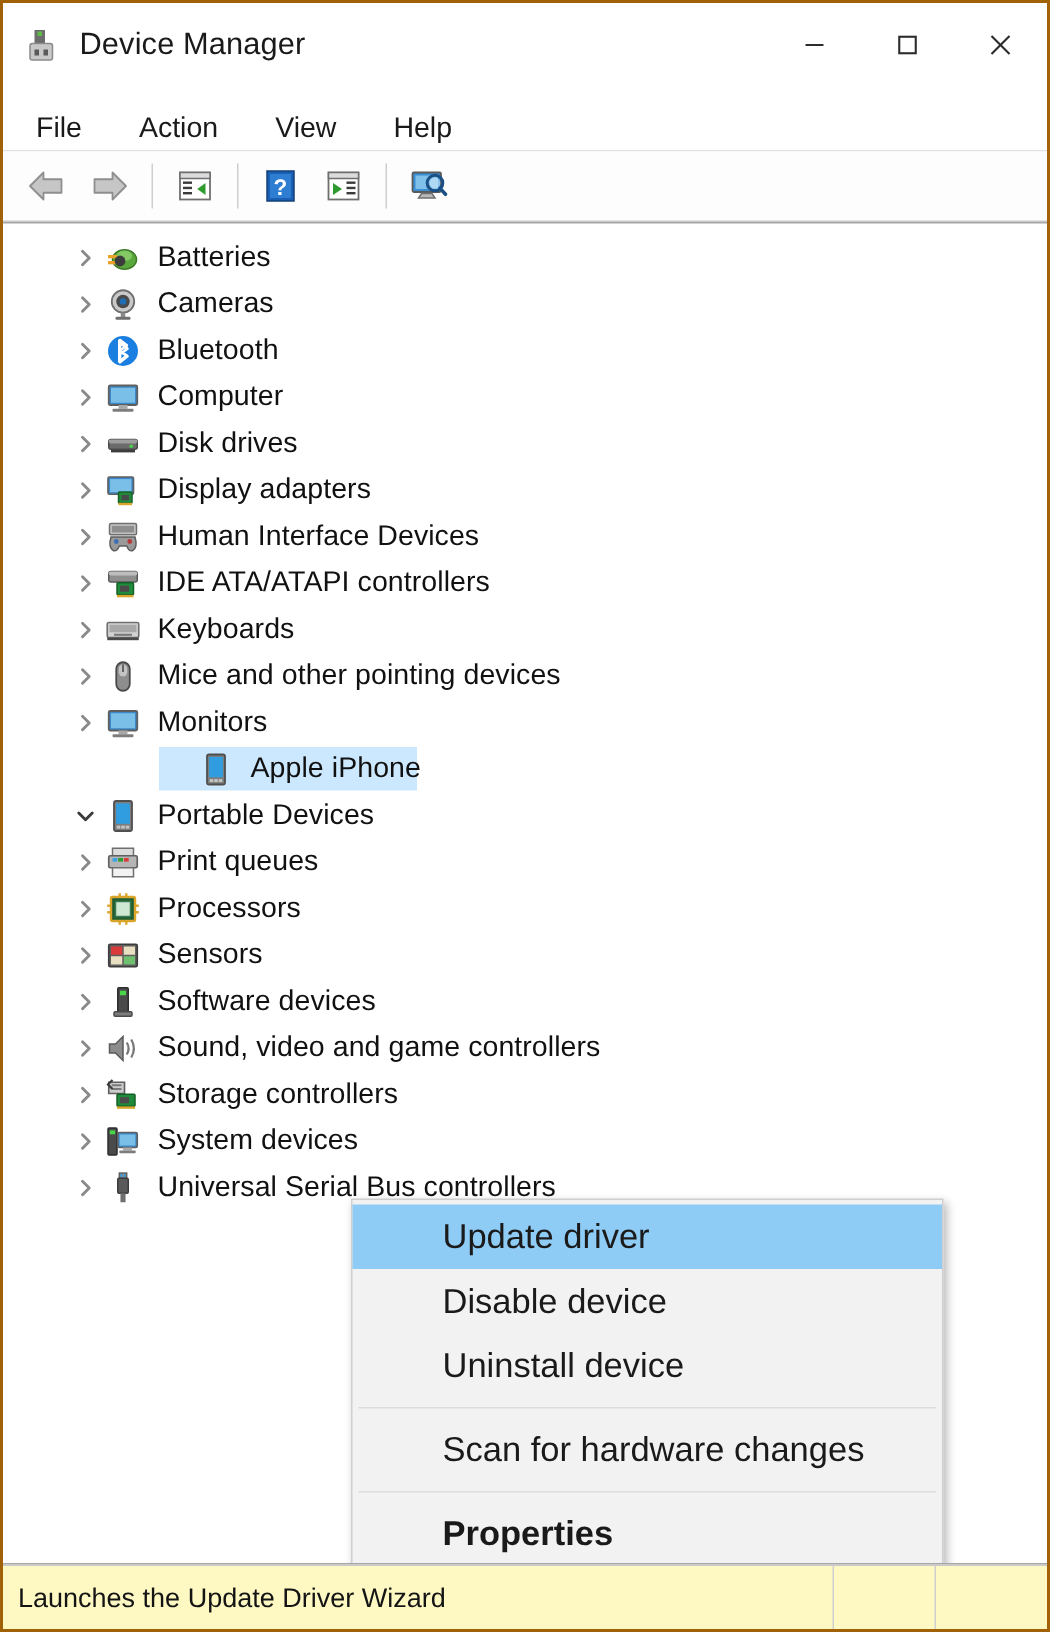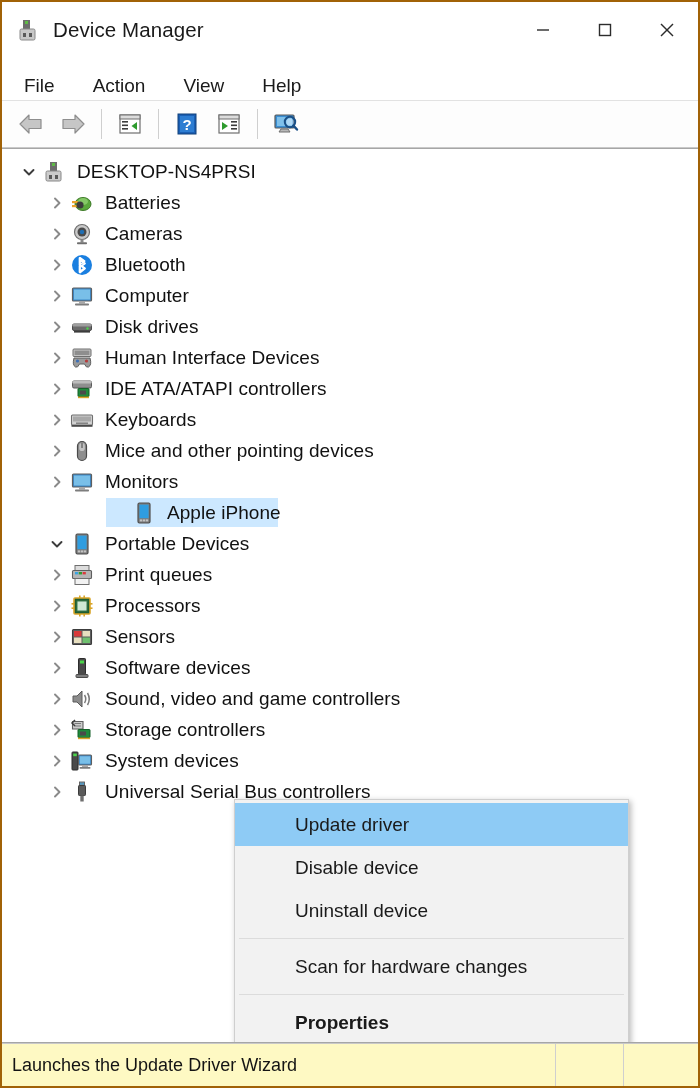--- a/index.html
+++ b/index.html
@@ -168,21 +168,21 @@
     box-shadow: 2px 2px 6px rgba(0,0,0,0.28);
     padding: 3px 0 4px 0;
     z-index: 50;
     box-sizing: border-box;
   }
   .ctx-item {
     height: 43px;
     display: flex;
     align-items: center;
     padding-left: 60px;
-    font-size: 19px;
+    font-size: 23px;
     color: #1a1a1a;
     white-space: nowrap;
   }
   .ctx-item.highlight { background: #8ecbf5; }
   .ctx-item.bold { font-weight: bold; text-align: right; }
   .ctx-sep {
     height: 1px;
     background: #dcdcdc;
     margin: 6px 4px 6px 4px;
   }
@@ -303,35 +303,20 @@
         <path d="M9 18 L16 18 L18 21 L7 21 Z" fill="#b8b8b8" stroke="#6f6f6f" stroke-width="1"></path>
         <circle cx="18" cy="11" r="5.2" fill="none" stroke="#1a4f86" stroke-width="2"></circle>
         <circle cx="18" cy="11" r="3.6" fill="#cfe8fb" opacity="0.6"></circle>
         <line x1="21.4" y1="14.6" x2="25" y2="18.5" stroke="#1a4f86" stroke-width="2.4" stroke-linecap="round"></line>
       </svg>
     </div>
   </div>
 
   <div class="treewrap">
     <div class="tree" id="tree-root">
-        <div class="row lvl0">
-          <span class="chev">
-            <svg width="14" height="14" viewBox="0 0 14 14">
-              <path d="M2.5 5 L7 9.5 L11.5 5" fill="none" stroke="#3c3c3c" stroke-width="1.9" stroke-linecap="round" stroke-linejoin="round"></path>
-            </svg>
-          </span>
-          <span class="ico"><svg width="24" height="24" viewBox="0 0 24 24">
-              <rect x="8" y="2" width="7" height="9" fill="#6d6d6d"></rect>
-              <rect x="10" y="3" width="3" height="3" fill="#5fbb46"></rect>
-              <rect x="4" y="11" width="15" height="10" rx="1.5" fill="#cccccc" stroke="#888" stroke-width="1"></rect>
-              <rect x="7" y="15" width="3" height="4" fill="#5a5a5a"></rect>
-              <rect x="13" y="15" width="3" height="4" fill="#5a5a5a"></rect>
-            </svg></span>
-          <span class="lbl">DESKTOP-NS4PRSI</span>
-        </div>
         <div class="row lvl1">
           <span class="chev">
             <svg width="14" height="14" viewBox="0 0 14 14">
               <path d="M5 2.5 L9.5 7 L5 11.5" fill="none" stroke="#8a8a8a" stroke-width="1.9" stroke-linecap="round" stroke-linejoin="round"></path>
             </svg>
           </span>
           <span class="ico"><svg width="24" height="24" viewBox="0 0 24 24">
               <ellipse cx="13" cy="13" rx="8" ry="6.5" fill="#5aa83c" stroke="#3d7a27" stroke-width="1"></ellipse>
               <ellipse cx="13" cy="10.5" rx="5" ry="3.5" fill="#8fd070" opacity="0.8"></ellipse>
               <rect x="2" y="10" width="6" height="2.2" fill="#e8a32a"></rect>
@@ -388,20 +373,35 @@
               <path d="M5 2.5 L9.5 7 L5 11.5" fill="none" stroke="#8a8a8a" stroke-width="1.9" stroke-linecap="round" stroke-linejoin="round"></path>
             </svg>
           </span>
           <span class="ico"><svg width="24" height="24" viewBox="0 0 24 24">
               <rect x="2.5" y="9" width="19" height="6.5" rx="1.5" fill="#6b6b6b" stroke="#4a4a4a" stroke-width="1"></rect>
               <rect x="2.5" y="9" width="19" height="2.6" rx="1.2" fill="#9e9e9e"></rect>
               <circle cx="17.5" cy="13.5" r="1.2" fill="#4ad44a"></circle>
               <rect x="4" y="16" width="16" height="1.6" fill="#3c3c3c"></rect>
             </svg></span>
           <span class="lbl">Disk drives</span>
+        </div>
+        <div class="row lvl1">
+          <span class="chev">
+            <svg width="14" height="14" viewBox="0 0 14 14">
+              <path d="M5 2.5 L9.5 7 L5 11.5" fill="none" stroke="#8a8a8a" stroke-width="1.9" stroke-linecap="round" stroke-linejoin="round"></path>
+            </svg>
+          </span>
+          <span class="ico"><svg width="24" height="24" viewBox="0 0 24 24">
+              <rect x="2" y="3" width="17" height="11.5" rx="1" fill="#3c88c8" stroke="#5f5f5f" stroke-width="1.1"></rect>
+              <rect x="3.4" y="4.4" width="14.2" height="8.7" fill="#79bfe8"></rect>
+              <rect x="9" y="13" width="9" height="7.5" rx="0.6" fill="#1f8a3c" stroke="#146128" stroke-width="1"></rect>
+              <rect x="11" y="15" width="5" height="3.5" fill="#4a4a4a"></rect>
+              <rect x="9" y="20.2" width="9" height="1.6" fill="#d9a52a"></rect>
+            </svg></span>
+          <span class="lbl">Display adapters</span>
         </div>
         <div class="row lvl1">
           <span class="chev">
             <svg width="14" height="14" viewBox="0 0 14 14">
               <path d="M5 2.5 L9.5 7 L5 11.5" fill="none" stroke="#8a8a8a" stroke-width="1.9" stroke-linecap="round" stroke-linejoin="round"></path>
             </svg>
           </span>
           <span class="ico"><svg width="24" height="24" viewBox="0 0 24 24">
               <rect x="3" y="3" width="18" height="7.5" rx="1" fill="#c2c2c2" stroke="#6f6f6f" stroke-width="1"></rect>
               <rect x="4.6" y="4.6" width="14.8" height="4.4" fill="#8e8e8e"></rect>

